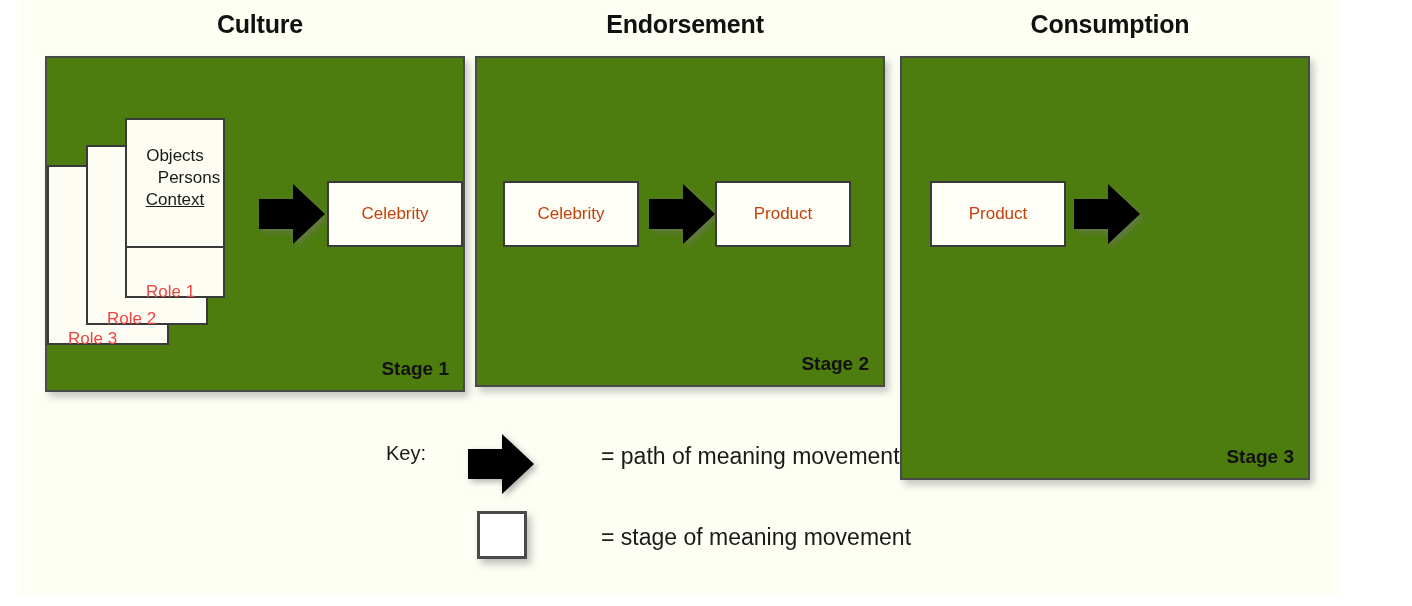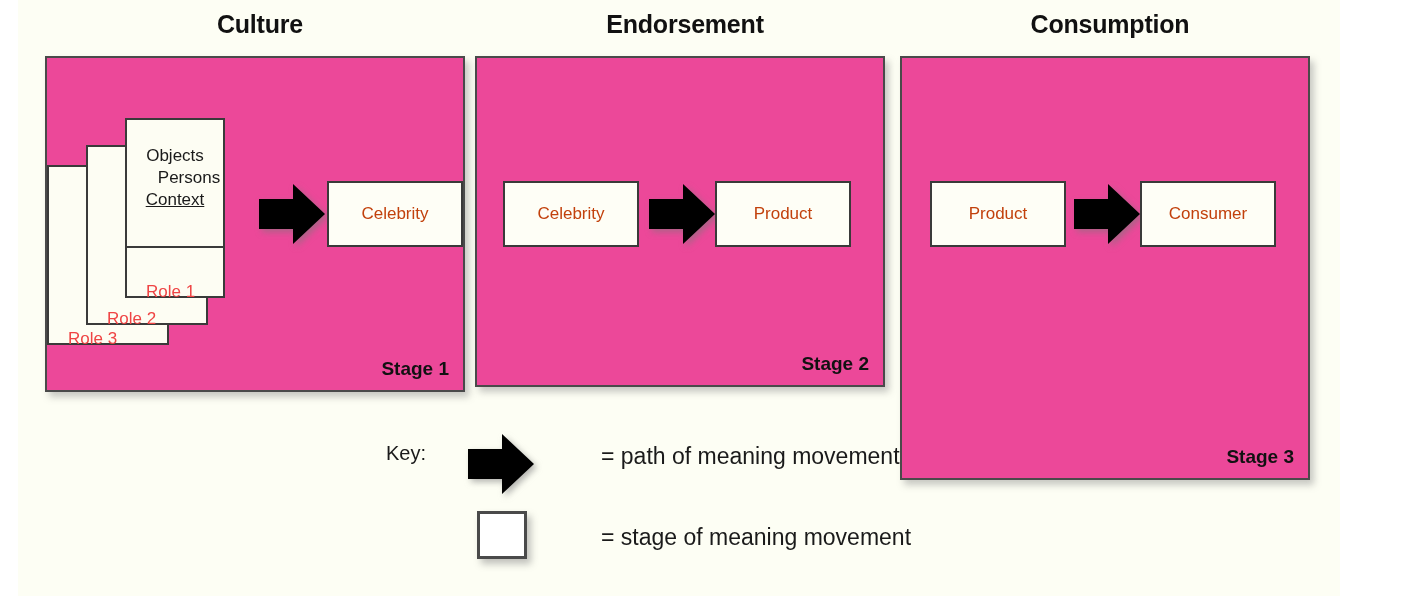--- a/index.html
+++ b/index.html
@@ -31,21 +31,21 @@
     font-weight: bold;
     color: #111111;
     letter-spacing: -0.2px;
     text-align: center;
     white-space: nowrap;
   }
 
   
   .stage-panel {
     position: absolute;
-    background: #ec4899;
+    background: #4d7c0f;
     border: 2px solid #4a4a4a;
     box-shadow: 4px 5px 7px rgba(120,120,120,0.40);
     box-sizing: border-box;
     padding-left: 48px;
   }
 
   .stage-label {
     position: absolute;
     right: 14px;
     bottom: 10px;
@@ -198,23 +198,20 @@
   <div class="ebox" style="left:912px; top:181px; width:136px; height:66px;">
     <span>Product</span>
   </div>
 
   <div class="arrow" style="left:1056px; top:182px; width:66px; height:64px;">
     <svg width="66" height="64" viewBox="0 0 66 64" aria-hidden="true">
       <polygon points="0,17 34,17 34,2 66,32 34,62 34,47 0,47" fill="#000000"></polygon>
     </svg>
   </div>
 
-  <div class="ebox" style="left:1122px; top:181px; width:136px; height:66px;">
-    <span>Consumer</span>
-  </div>
 
   <div class="key-title" style="left:368px; top:442px;">Key:</div>
 
   <div class="arrow" style="left:450px; top:432px; width:66px; height:64px;">
     <svg width="66" height="64" viewBox="0 0 66 64" aria-hidden="true">
       <polygon points="0,17 34,17 34,2 66,32 34,62 34,47 0,47" fill="#000000"></polygon>
     </svg>
   </div>
 
   <div class="key-text" style="left:583px; top:443px;">= path of meaning movement</div>

